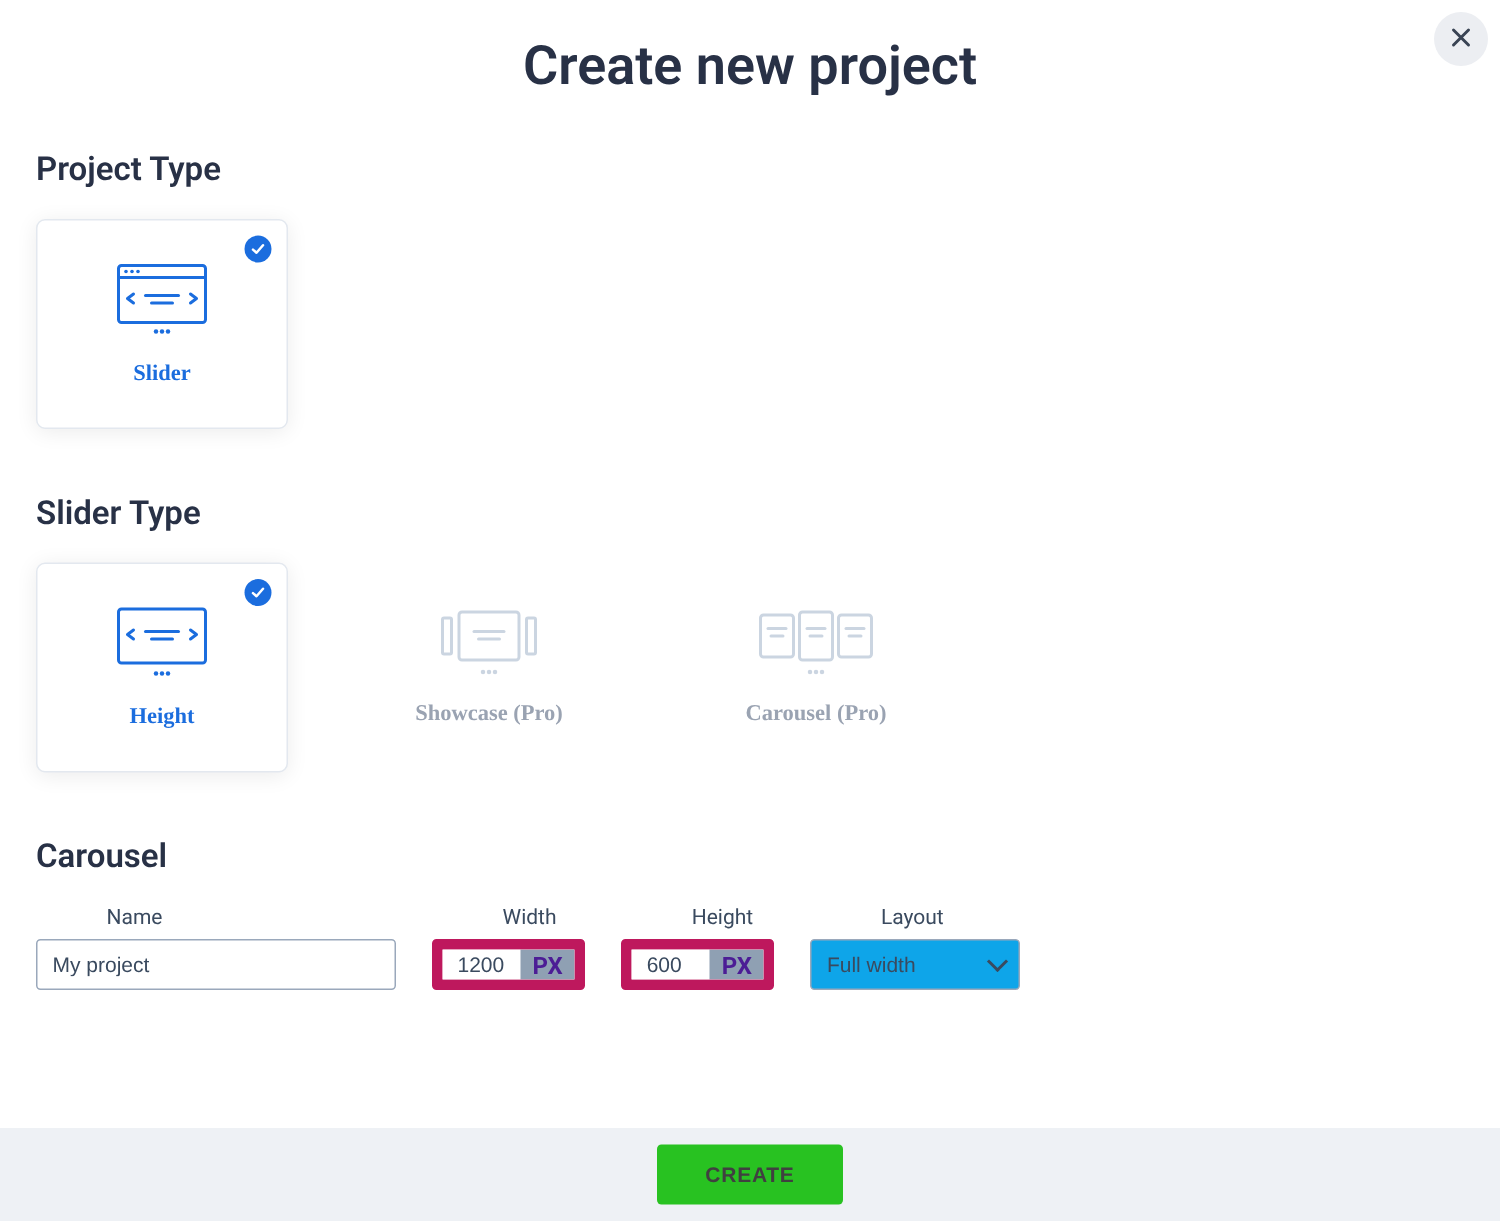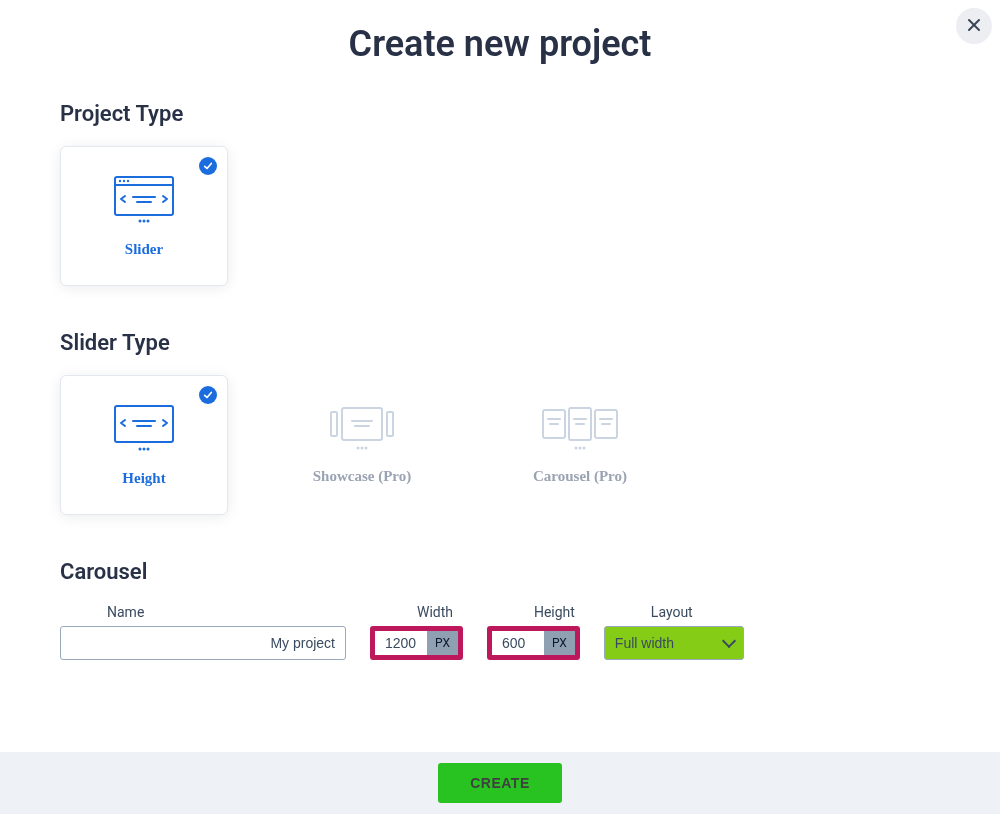--- a/index.html
+++ b/index.html
@@ -30,21 +30,21 @@
     }
     .modal-title {
       text-align: center;
       font-size: 36px;
       font-weight: 600;
       color: #283146;
       margin-top: 23px;
       margin-bottom: 36px;
     }
     .content {
-      padding: 0 60px;
+      padding: 0 24px;
     }
     .section-title {
       font-size: 22px;
       font-weight: 600;
       color: #283146;
       margin-bottom: 20px;
     }
     .card-row {
       display: flex;
       gap: 50px;
@@ -104,54 +104,54 @@
     .field-label { font-size: 14px; color: #3a4a5f; margin-left: 47px; }
     .text-input {
       height: 34px;
       border: 1px solid #9aa8bb;
       border-radius: 3px;
       padding: 0 10px;
       font-size: 14px;
       color: #3a4a5f;
       background: #fff;
     }
-    .name-input { width: 286px; text-align: right; }
+    .name-input { width: 240px; }
     .unit-group {
       display: flex;
-      border: 5px solid #be185d;
+      border: 7px solid #be185d;
       border-radius: 3px;
       overflow: hidden;
       height: 34px;
     }
     .unit-group input {
       border: none;
       width: 52px;
       padding: 0 10px;
       font-size: 14px;
       color: #3a4a5f;
       text-align: left;
     }
     .unit-group .unit {
       background: #8fa0b3;
-      color: #0f172a;
-      font-size: 12px;
-      font-weight: 400;
+      color: #4c1d95;
+      font-size: 16px;
+      font-weight: 700;
       padding: 0 8px;
       display: flex;
       align-items: center;
       justify-content: center;
     }
     .select {
       height: 34px;
       border: 1px solid #9aa8bb;
       border-radius: 3px;
       padding: 0 30px 0 10px;
       font-size: 14px;
       color: #3a4a5f;
-      background: #84cc16;
+      background: #0ea5e9;
       appearance: none;
       position: relative;
       width: 140px;
     }
     .select-wrap { position: relative; }
     .select-wrap::after {
       content: "";
       position: absolute;
       right: 10px;
       top: 50%;

